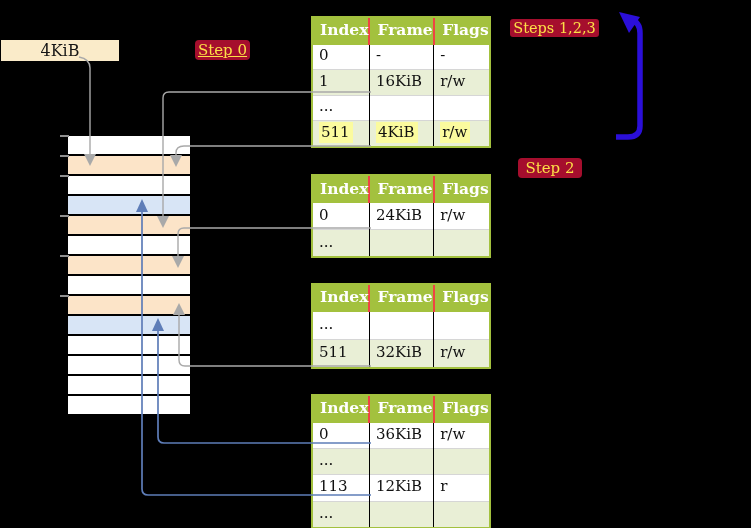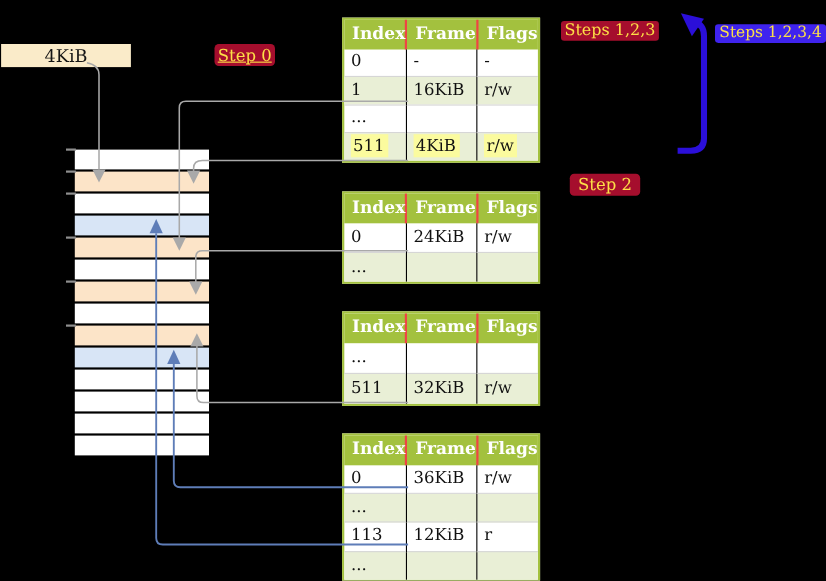--- a/index.html
+++ b/index.html
@@ -75,21 +75,20 @@
     <div class="tick" style="top:255px"></div>
     <div class="tick" style="top:295px"></div>
   </div>
 
   <div class="frame-box">
     <span>4KiB</span>
   </div>
 
   <div class="badge badge-step0">Step 0</div>
   <div class="badge badge-steps123">Steps 1,2,3</div>
-  <div class="badge badge-steps1234">Steps 1,2,3,4</div>
   <div class="badge badge-step4">Step 2</div>
 
   <div class="pt-wrap" style="left:311px; top:15.5px">
     <table class="pt t1">
       <colgroup>
           <col style="width:52px">
           <col style="width:60px">
           <col style="width:55px">
         </colgroup>
       <thead>

